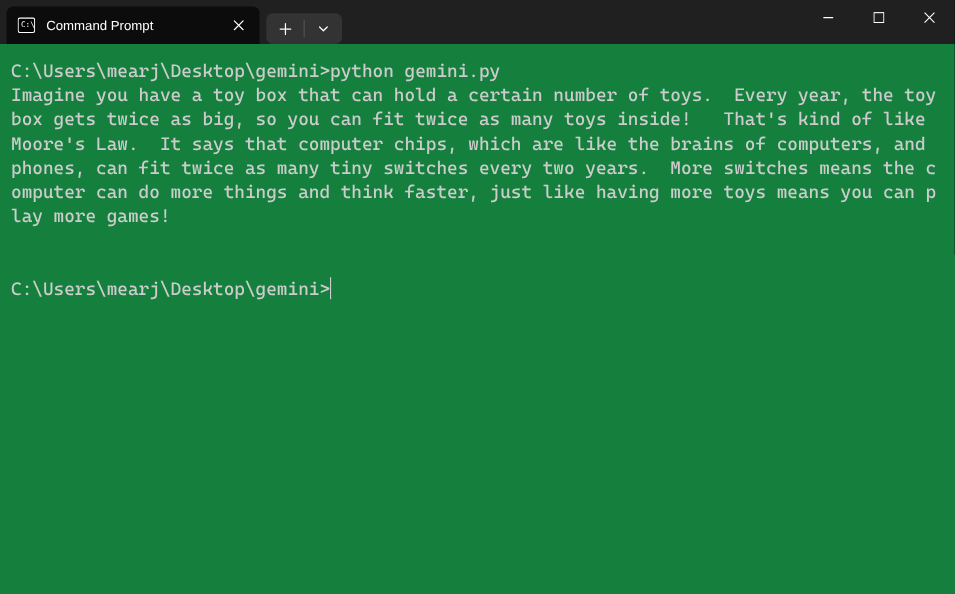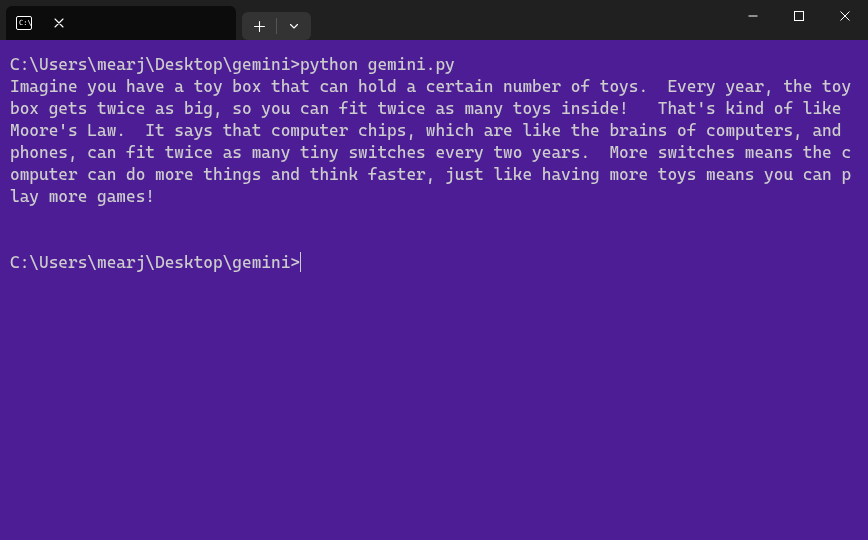--- a/index.html
+++ b/index.html
@@ -10,39 +10,40 @@
     .tab { height: 34px; background: #0c0c0c; color: #ffffff; display: flex; align-items: center; padding: 0 10px 0 10px; border-radius: 6px 6px 0 0; font-size: 12px; min-width: 230px; position: relative; }
     .tab-icon { width: 16px; height: 16px; margin-right: 10px; display:flex; align-items:center; justify-content:center; }
     .tab-title { flex: 1; white-space: nowrap; overflow: hidden; text-overflow: ellipsis; }
     .tab-close { width: 18px; height: 18px; display: flex; align-items: center; justify-content: center; color: #ffffff; border-radius: 3px; margin-left: 8px; }
     .tab-actions { display: flex; align-items: center; gap: 0; margin-top: 0; background:#333333; border-radius:6px; overflow:hidden; height:28px; align-self:center; margin-top:6px;}
     .tab-action-btn { width: 34px; height: 28px; display: flex; align-items: center; justify-content: center; color: #ffffff; }
     .tab-action-sep { width:1px; height:16px; background:#555; }
     .spacer { flex: 1; }
     .window-controls { display: flex; height: 40px; align-self: flex-start; }
     .win-btn { width: 46px; height: 32px; display: flex; align-items: center; justify-content: center; color: #ffffff; }
-    .terminal { flex: 1; background: #4c1d95; color: #cccccc; font-family: Consolas, 'Cascadia Mono', monospace; font-size: 16.5px; line-height: 22px; padding: 14px 10px 10px 10px; white-space: pre-wrap; word-break: break-all; overflow:hidden; }
+    .terminal { flex: 1; background: #15803d; color: #cccccc; font-family: Consolas, 'Cascadia Mono', monospace; font-size: 16.5px; line-height: 22px; padding: 14px 10px 10px 10px; white-space: pre-wrap; word-break: break-all; overflow:hidden; }
     .term-line { }
     .cursor { display: inline-block; width: 1px; height: 20px; background: #cccccc; vertical-align: text-bottom; margin-left: 0px; animation: blink 1s step-end infinite; }
     @keyframes blink { 50% { opacity: 0; } }
     svg { display: block; }
   </style>
 </head>
 <body>
 
 <div class="window">
   <div class="titlebar">
     <div class="tabs-area">
       <div class="tab">
         <span class="tab-icon">
           <svg width="16" height="16" viewBox="0 0 16 16">
             <rect x="0.5" y="1.5" width="15" height="13" rx="1.5" fill="#000" stroke="#fff" stroke-width="1"></rect>
             <text x="3" y="9.5" font-size="7" font-family="Consolas,monospace" fill="#fff">C:\</text>
           </svg>
         </span>
+        <span class="tab-title">Command Prompt</span>
         <span class="tab-close">
           <svg width="10" height="10" viewBox="0 0 10 10">
             <path d="M1 1 L9 9 M9 1 L1 9" stroke="#ffffff" stroke-width="1.1" stroke-linecap="round"></path>
           </svg>
         </span>
       </div>
       <div class="tab-actions">
         <div class="tab-action-btn">
           <svg width="11" height="11" viewBox="0 0 10 10">
             <path d="M5 0.5 V9.5 M0.5 5 H9.5" stroke="#ffffff" stroke-width="1" stroke-linecap="round"></path>

